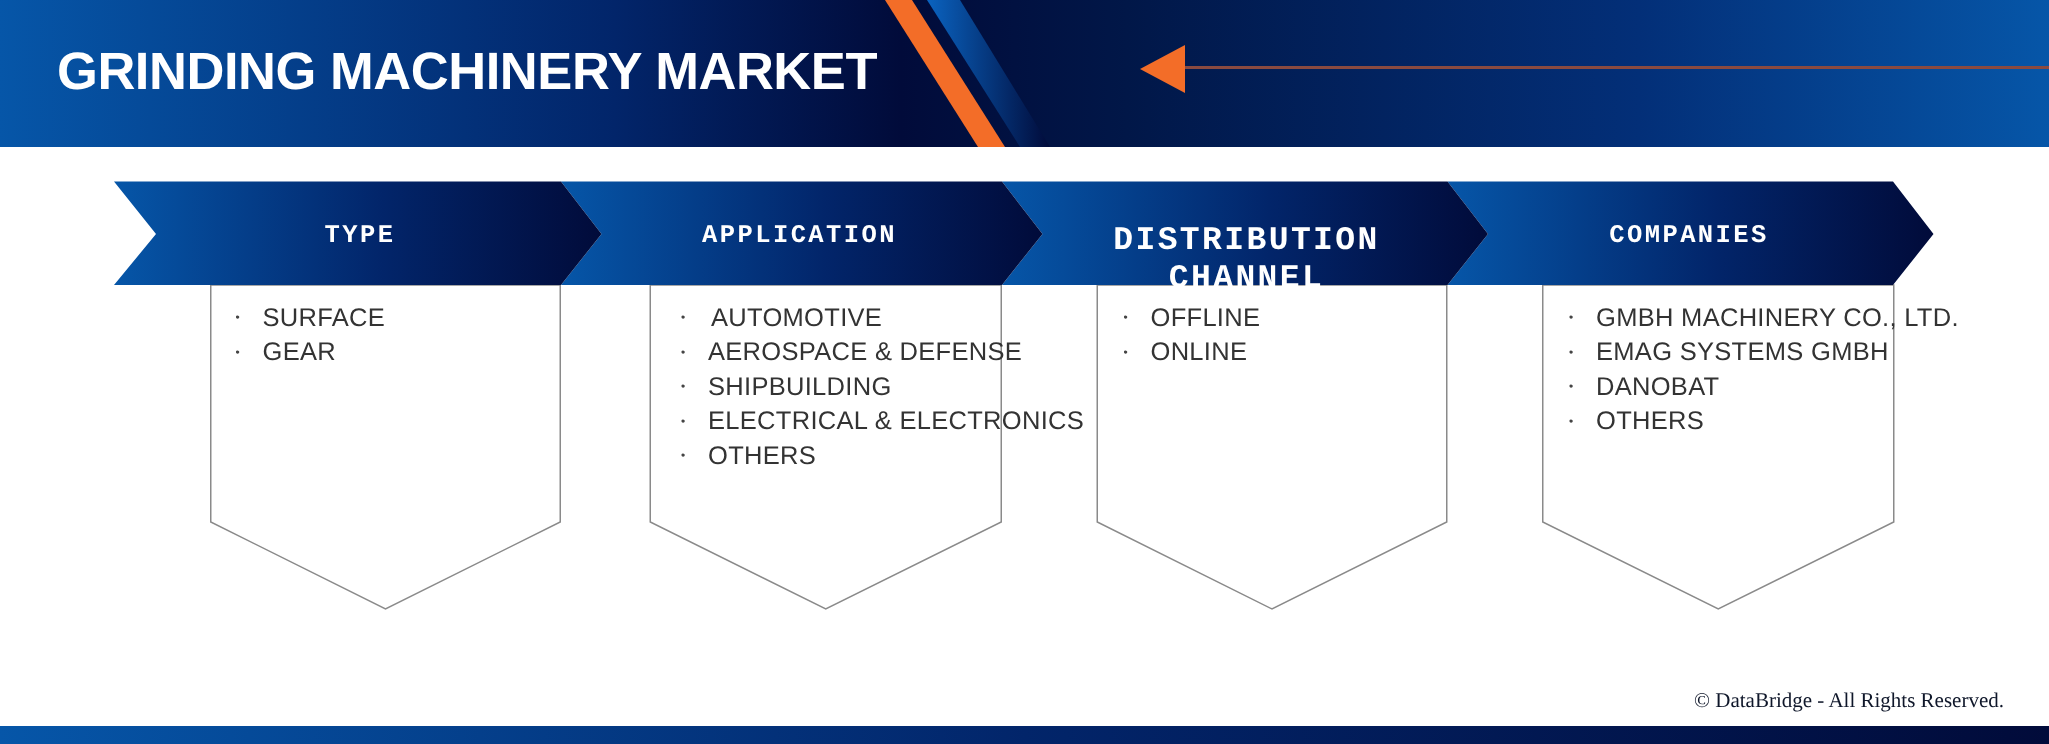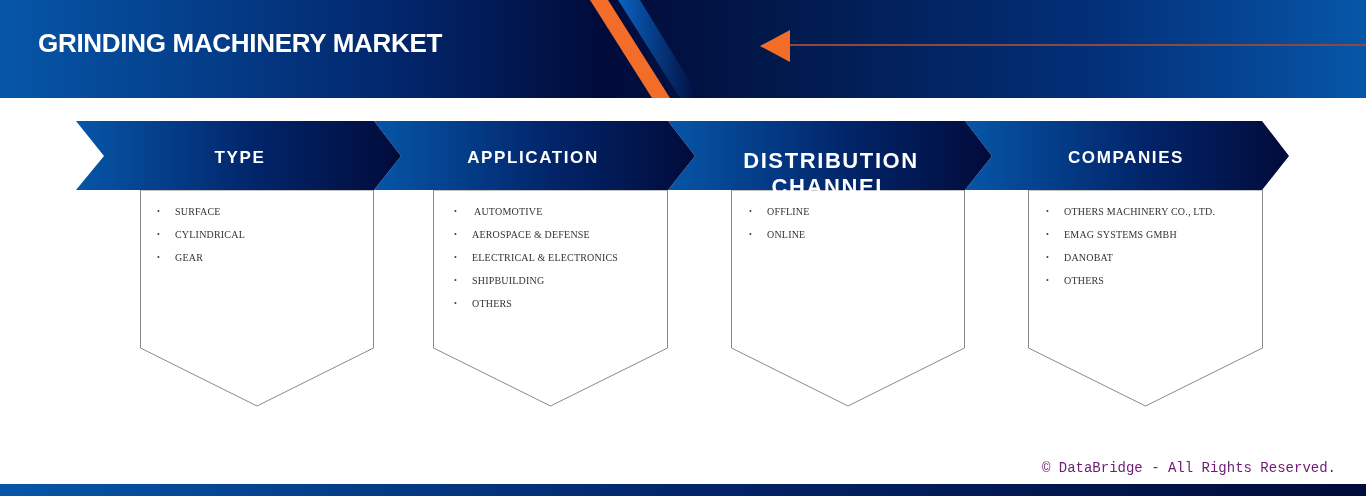--- a/index.html
+++ b/index.html
@@ -1,28 +1,28 @@
 <!DOCTYPE html>
 <html><head>
 <meta charset="utf-8">
 <style>
   html, body { margin:0; padding:0; }
   body { width:1366px; height:496px; position:relative; overflow:hidden; background:#ffffff; font-family:"Liberation Sans", sans-serif; }
   .header { position:absolute; left:0; top:0; width:1366px; height:98px; overflow:hidden;
     background:linear-gradient(90deg,#0656a8 0%,#02256a 30%,#010b3a 44%,#011748 55%,#032f78 80%,#0656a8 100%); }
-  .header-title { position:absolute; left:38px; top:28px; color:#fff; font-weight:bold; font-size:26px; letter-spacing:-0.3px; font-family:"Liberation Sans", sans-serif; }
+  .header-title { position:absolute; left:38px; top:28px; color:#fff; font-weight:bold; font-size:35px; letter-spacing:-0.3px; font-family:"Liberation Sans", sans-serif; }
   .stripes { position:absolute; left:0; top:0; }
   .arrow-line { position:absolute; left:790px; top:44px; width:576px; height:2px; background:#8a4a40; }
   .arrow-head { position:absolute; left:760px; top:30px; width:0; height:0; border-top:16px solid transparent; border-bottom:16px solid transparent; border-right:30px solid #f36d28; }
   .flow { position:absolute; left:0; top:0; }
-  .chev-label { position:absolute; top:148px; color:#fff; font-weight:bold; font-size:17px; letter-spacing:1.6px; text-align:center; font-family:Liberation Sans, sans-serif; }
+  .chev-label { position:absolute; top:148px; color:#fff; font-weight:bold; font-size:17px; letter-spacing:1.6px; text-align:center; font-family:Liberation Mono, monospace; }
   .list { position:absolute; top:204px; margin:0; padding:0; list-style:none; }
-  .list li { font-size:10px; color:#333; height:23px; line-height:16px; position:relative; padding-left:18px; letter-spacing:0.2px; font-family:Liberation Serif, serif; }
+  .list li { font-size:17px; color:#333; height:23px; line-height:16px; position:relative; padding-left:18px; letter-spacing:0.2px; font-family:Liberation Sans, sans-serif; }
   .list li::before { content:"\2022"; position:absolute; left:0; top:0; font-size:8px; color:#444; }
-  .footer-text { position:absolute; right:30px; top:460px; font-size:14px; color:#701a75; font-family:Liberation Mono, monospace; }
+  .footer-text { position:absolute; right:30px; top:460px; font-size:14px; color:#0f172a; font-family:Liberation Serif, serif; }
   .footer-bar { position:absolute; left:0; top:484px; width:1366px; height:12px; background:linear-gradient(90deg,#0656a8 0%,#02256a 50%,#010b3a 100%); }
 </style>
 </head>
 <body>
 
 <div class="header">
   <div class="header-title">GRINDING MACHINERY MARKET</div>
   <svg class="stripes" width="1366" height="98">
     <defs>
       <linearGradient id="bstripe" x1="0" y1="0" x2="1" y2="0">
@@ -57,38 +57,37 @@
   <polygon points="76,121 374,121 401,156 374,190 76,190 104,156" fill="url(#chev)"></polygon>
 </svg>
 
 <div class="chev-label" style="left:104px;width:272px;">TYPE</div>
 <div class="chev-label" style="left:398px;width:270px;">APPLICATION</div>
 <div class="chev-label" style="left:695px;width:272px;font-size:22px;">DISTRIBUTION CHANNEL</div>
 <div class="chev-label" style="left:990px;width:272px;">COMPANIES</div>
 
 <ul class="list" style="left:157px;">
   <li>SURFACE</li>
-  <li>CYLINDRICAL</li>
   <li>GEAR</li>
 </ul>
 
 <ul class="list" style="left:454px;">
   <li style="padding-left:20px;">AUTOMOTIVE</li>
   <li>AEROSPACE &amp; DEFENSE</li>
+  <li>SHIPBUILDING</li>
   <li>ELECTRICAL &amp; ELECTRONICS</li>
-  <li>SHIPBUILDING</li>
   <li>OTHERS</li>
 </ul>
 
 <ul class="list" style="left:749px;">
   <li>OFFLINE</li>
   <li>ONLINE</li>
 </ul>
 
 <ul class="list" style="left:1046px;">
-  <li>OTHERS MACHINERY CO., LTD.</li>
+  <li>GMBH MACHINERY CO., LTD.</li>
   <li>EMAG SYSTEMS GMBH</li>
   <li>DANOBAT</li>
   <li>OTHERS</li>
 </ul>
 
 <div class="footer-text">© DataBridge - All Rights Reserved.</div>
 <div class="footer-bar"></div>
 
 </body></html>

